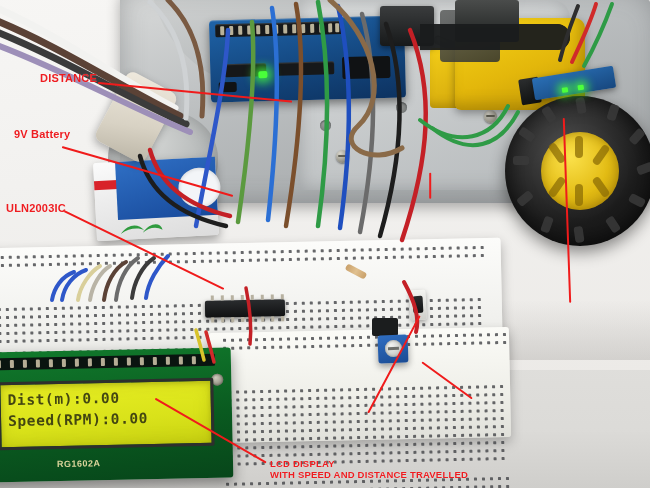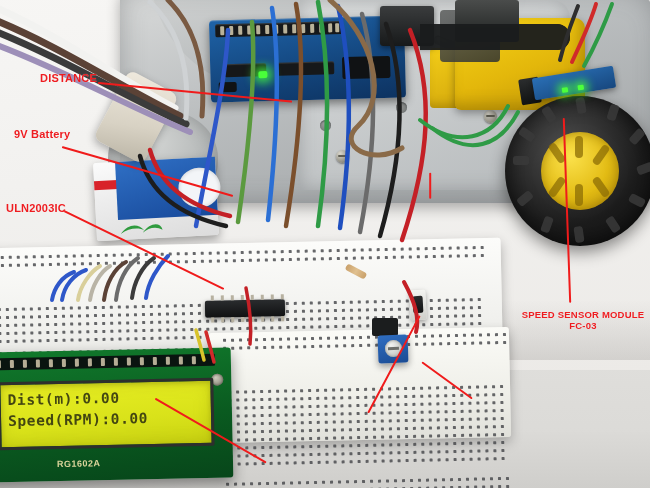--- a/index.html
+++ b/index.html
@@ -1773,16 +1773,16 @@
   <div class="leader" style="left:64px;top:210px;width:178px;transform:rotate(26deg);"></div>
   <div class="leader" style="left:430px;top:198px;width:26px;transform:rotate(-90deg);"></div>
   <div class="leader" style="left:570px;top:302px;width:185px;transform:rotate(-92deg);"></div>
   <div class="leader" style="left:472px;top:398px;width:62px;transform:rotate(-144deg);"></div>
   <div class="leader" style="left:368px;top:412px;width:110px;transform:rotate(-62deg);"></div>
   <div class="leader" style="left:266px;top:462px;width:128px;transform:rotate(-150deg);"></div>
 
   <div class="lbl" style="left:40px;top:72px;font-size:11px;">DISTANCE</div>
   <div class="lbl" style="left:14px;top:128px;font-size:11px;">9V Battery</div>
   <div class="lbl" style="left:6px;top:202px;font-size:11px;">ULN2003IC</div>
-  <div class="lbl" style="left:518px;top:310px;font-size:9.5px;text-align:center;width:130px;">SPEED SENSOR MODULE
-FC-03</div>
+  <div class="lbl" style="left:270px;top:459px;font-size:9.5px;">LCD DISPLAY
+WITH SPEED AND DISTANCE TRAVELLED</div>
 
 </div>
 
 </body></html>

